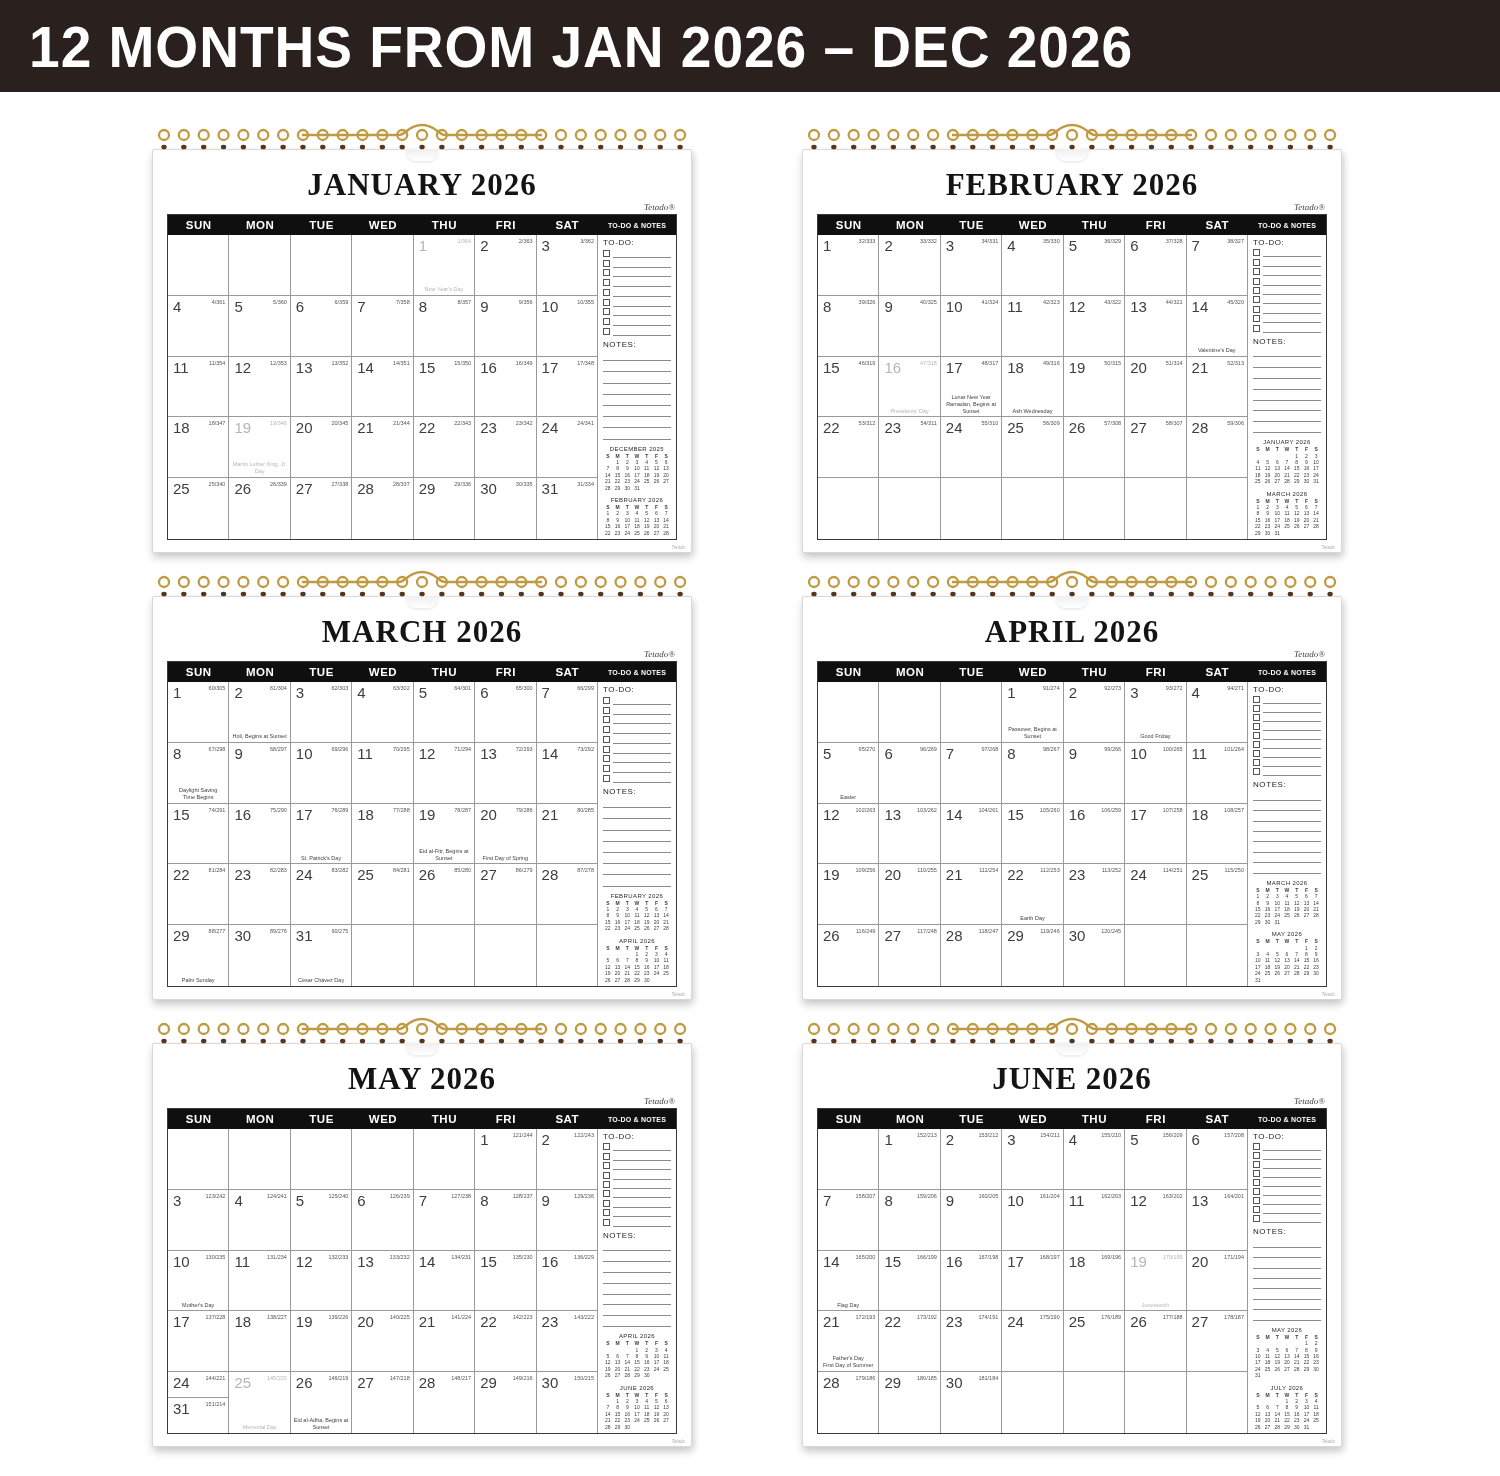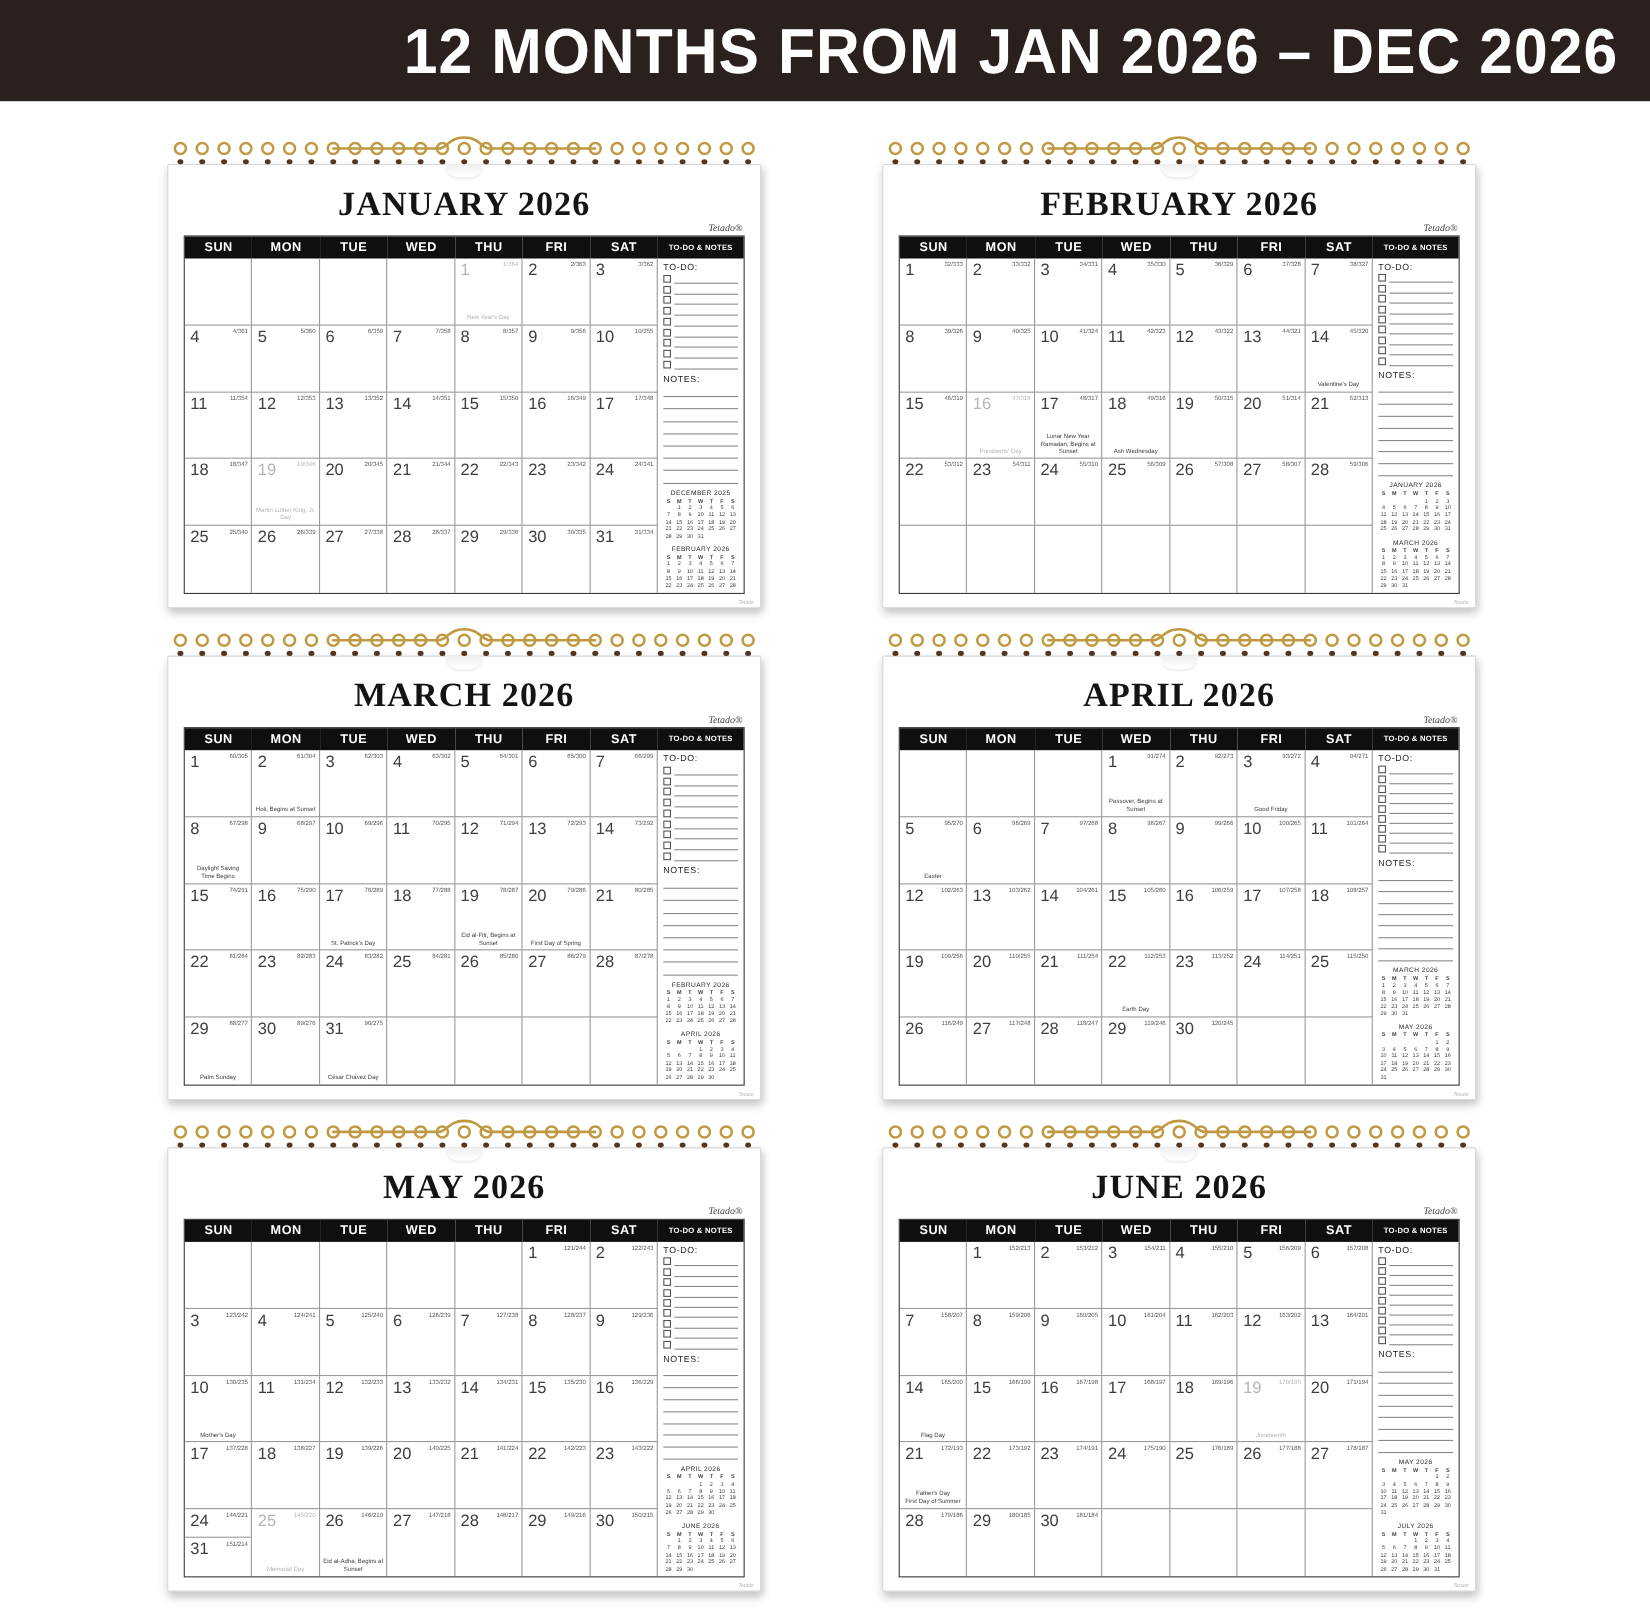--- a/index.html
+++ b/index.html
@@ -1,19 +1,19 @@
 <!DOCTYPE html>
 <html><head>
 <meta charset="utf-8">
 <style>
   html,body{margin:0;padding:0;}
   body{width:1500px;height:1476px;background:#ffffff;font-family:"Liberation Sans",sans-serif;overflow:hidden;}
 
   
-  .banner{height:92px;background:#2a201d;display:flex;align-items:center;justify-content:flex-end;}
+  .banner{height:92px;background:#2a201d;display:flex;align-items:center;justify-content:flex-start;}
   .banner-text{color:#fff;font-size:58px;font-weight:800;letter-spacing:1px;white-space:nowrap;transform:scaleX(0.95);font-family:"Liberation Sans",sans-serif;}
 
   
   .sheets{display:grid;grid-template-columns:540px 540px;justify-content:space-between;row-gap:16px;padding:30px 158px 0 152px;}
   .cal-card{width:540px;}
   .binding{display:block;width:100%;height:34px;position:relative;z-index:3;margin-bottom:-7px;}
   .page{position:relative;height:404px;background:#fff;border:1px solid #d8d8d8;border-radius:2px;box-sizing:border-box;
         box-shadow:0 5px 9px rgba(0,0,0,0.16),3px 3px 6px rgba(0,0,0,0.08);
         padding:10px 14px 0;display:flex;flex-direction:column;}
   .notch{position:absolute;top:-1px;left:50%;transform:translateX(-50%);width:34px;height:12px;

